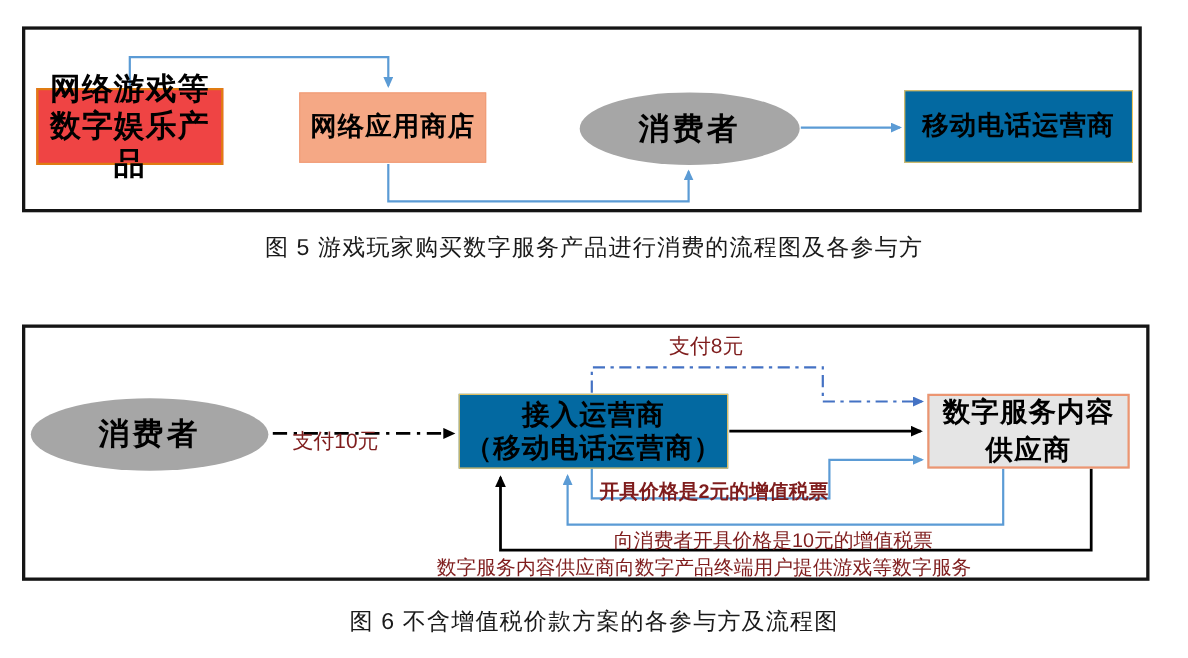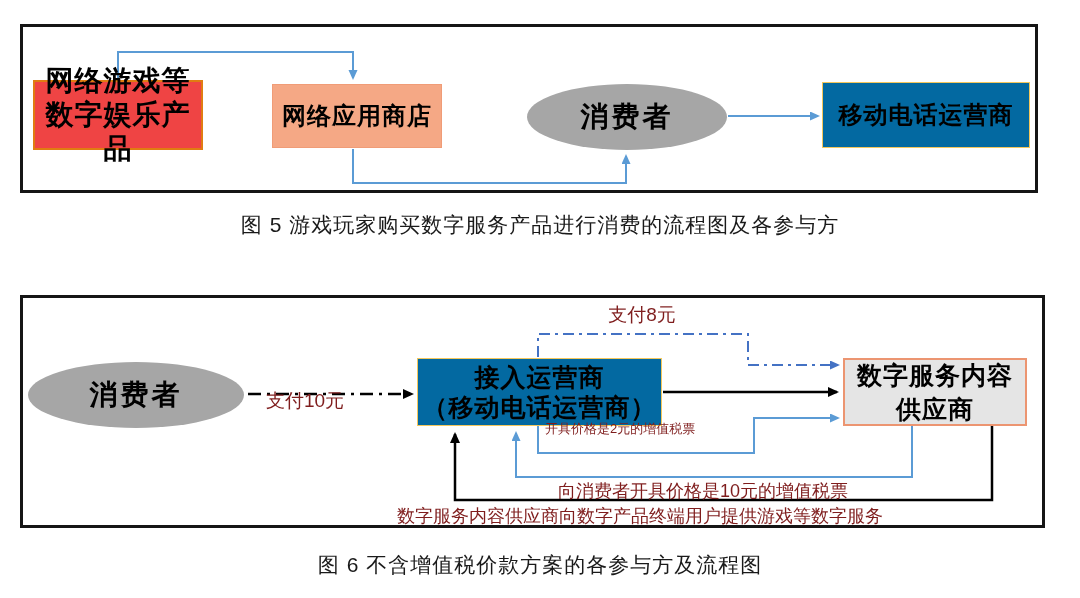--- a/index.html
+++ b/index.html
@@ -101,21 +101,21 @@
 
   <div class="node node-supplier" style="left:843px;top:358px;width:184px;height:68px;font-size:25px;">
     <span>数字服务内容</span>
     <span>供应商</span>
   </div>
 
   <div class="edge-label centered" style="left:305px;top:364px;font-size:19px;margin-top:24px;">支付10元</div>
 
   <div class="edge-label centered" style="left:642px;top:302px;font-size:19px;">支付8元</div>
 
-  <div class="edge-label" style="left:545px;top:420px;font-size:13px;">开具价格是2元的增值税票</div>
+  <div class="edge-label" style="left:545px;top:435px;font-size:18px;font-weight:bold;">开具价格是2元的增值税票</div>
 
   <div class="edge-label centered" style="left:703px;top:479px;font-size:18px;">向消费者开具价格是10元的增值税票</div>
 
   <div class="edge-label centered" style="left:640px;top:504px;font-size:18px;">数字服务内容供应商向数字产品终端用户提供游戏等数字服务</div>
 
   <div class="caption" style="top:551px;">图 6 不含增值税价款方案的各参与方及流程图</div>
 
 </div>
 
 </body></html>

